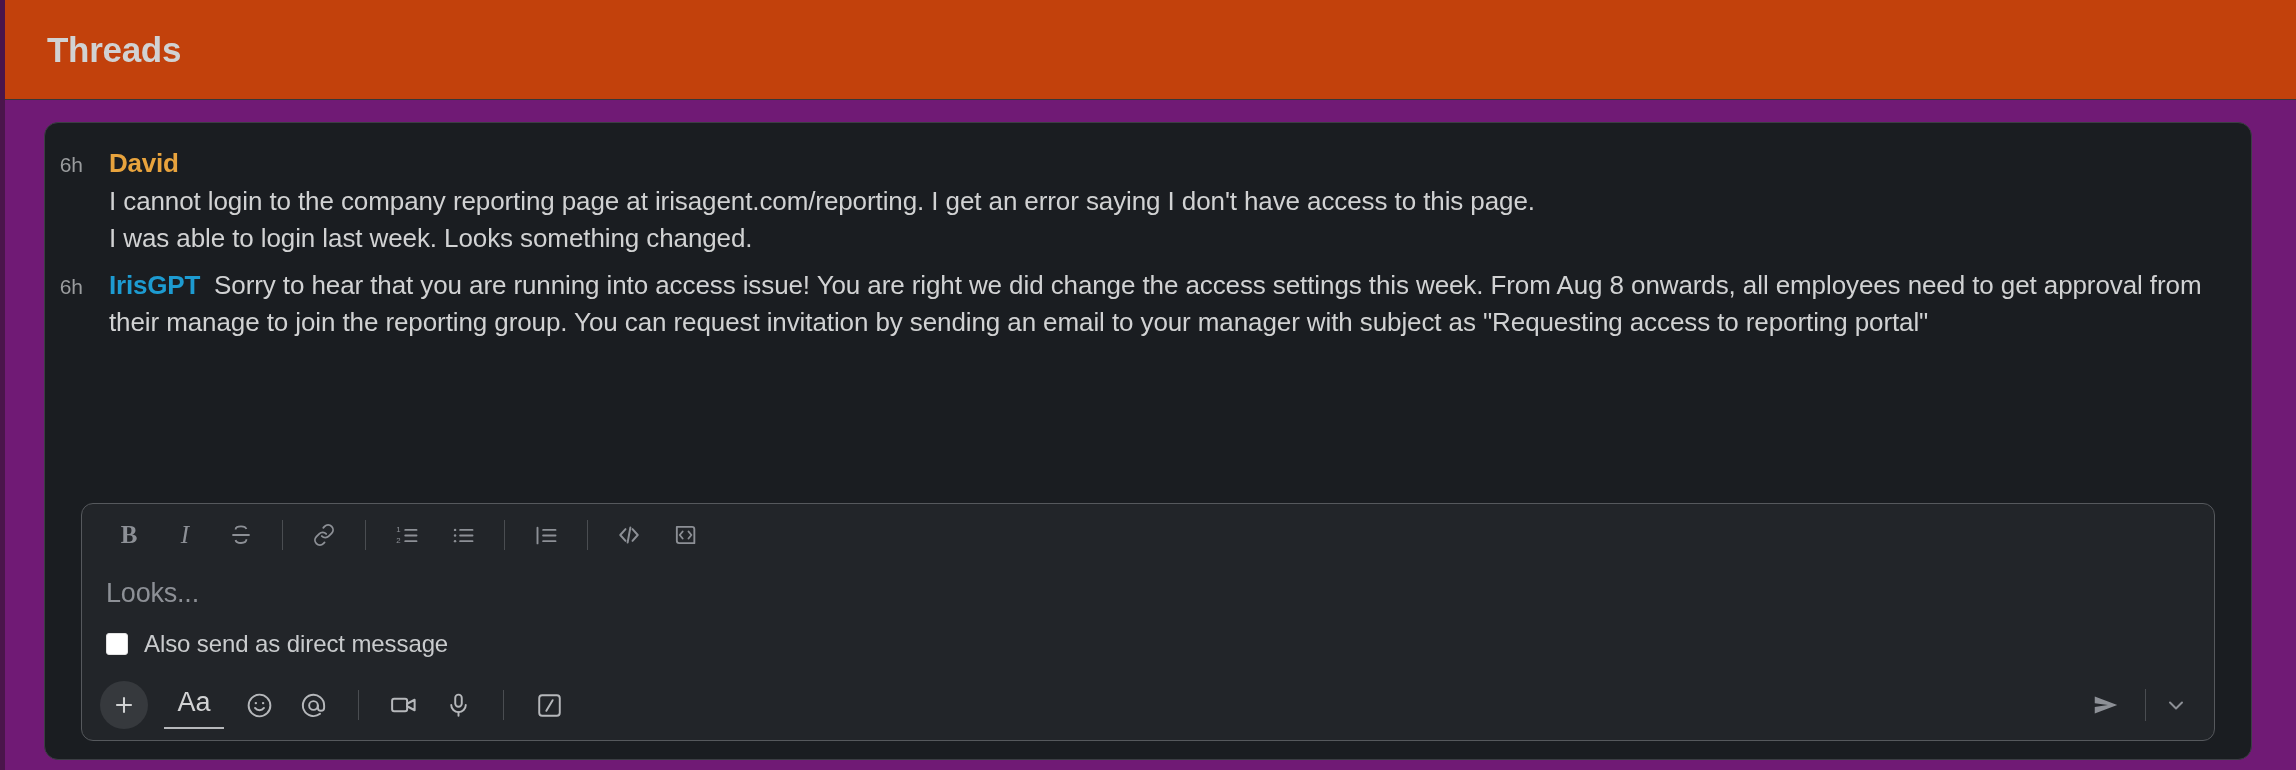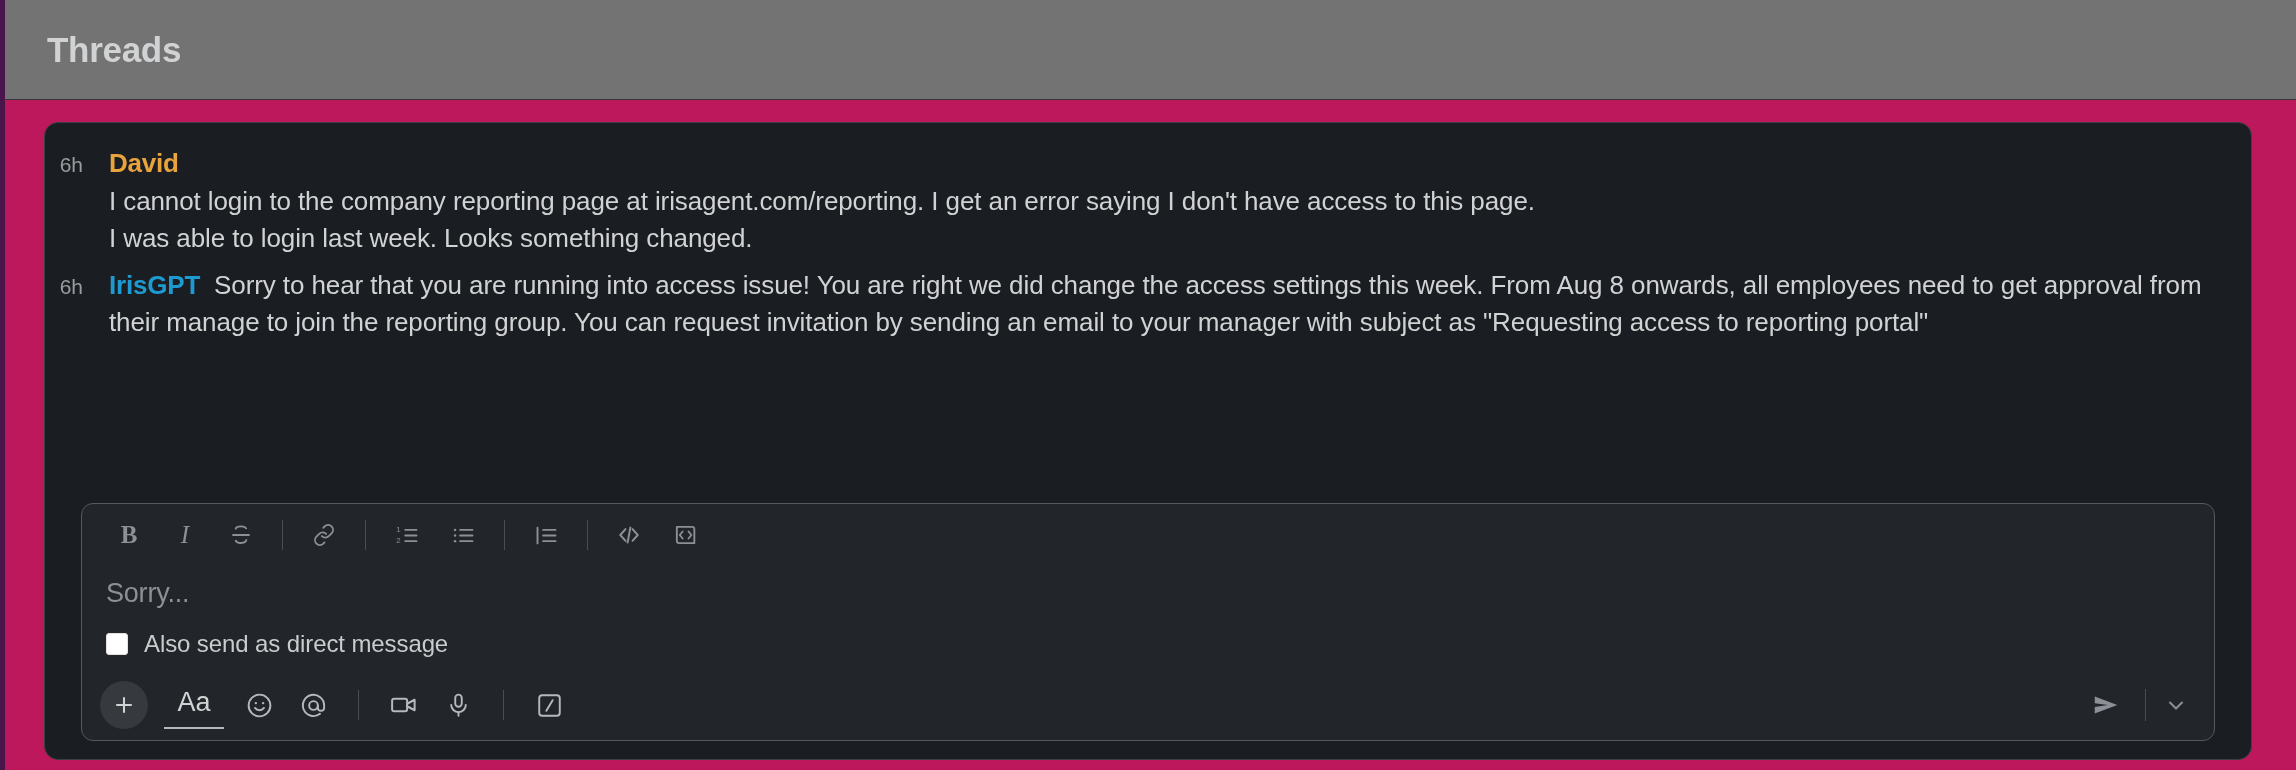--- a/index.html
+++ b/index.html
@@ -28,37 +28,37 @@
     width: 5px;
     height: 770px;
     background: #4a154b;
     z-index: 5;
   }
 
   
   .header {
     height: 100px;
     flex: 0 0 100px;
-    background: #737373;
+    background: #c2410c;
     border-bottom: 1px solid #35373b;
     display: flex;
     align-items: center;
     padding-left: 47px;
   }
   .header-title {
     color: #d1d2d3;
     font-size: 35px;
     font-weight: bold;
     letter-spacing: -0.3px;
   }
 
   
   .body-area {
     flex: 1 1 auto;
-    background: #be185d;
+    background: #701a75;
     padding: 22px 44px 10px 44px;
     position: relative;
   }
 
   .thread-card {
     width: 100%;
     height: 100%;
     background: #1a1d21;
     border: 1px solid #3b3e43;
     border-radius: 14px;
@@ -355,21 +355,21 @@
             <svg width="28" height="28" viewBox="0 0 24 24" fill="none" stroke="currentColor" stroke-width="1.6" stroke-linecap="round" stroke-linejoin="round">
               <path d="M5 5h13a2 2 0 0 1 2 2v12H7a2 2 0 0 1-2-2z"></path>
               <polyline points="10,9 7.5,12 10,15"></polyline>
               <polyline points="15,9 17.5,12 15,15"></polyline>
             </svg>
           </div>
 
         </div>
 
         <div class="reply-input">
-          <span class="reply-placeholder">Sorry...</span>
+          <span class="reply-placeholder">Looks...</span>
         </div>
 
         <div class="dm-row">
           <div class="dm-check"></div>
           <div class="dm-label">Also send as direct message</div>
         </div>
 
         <div class="action-bar">
           <div class="action-left">
 

